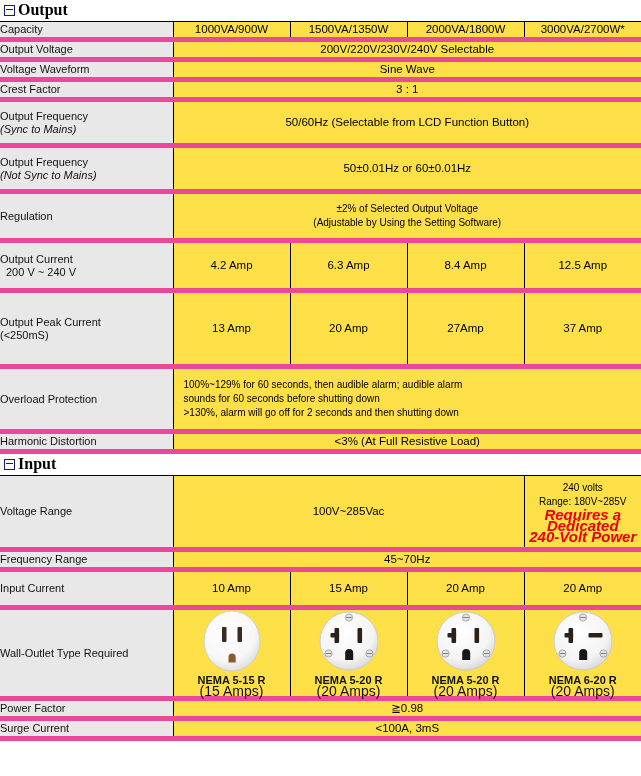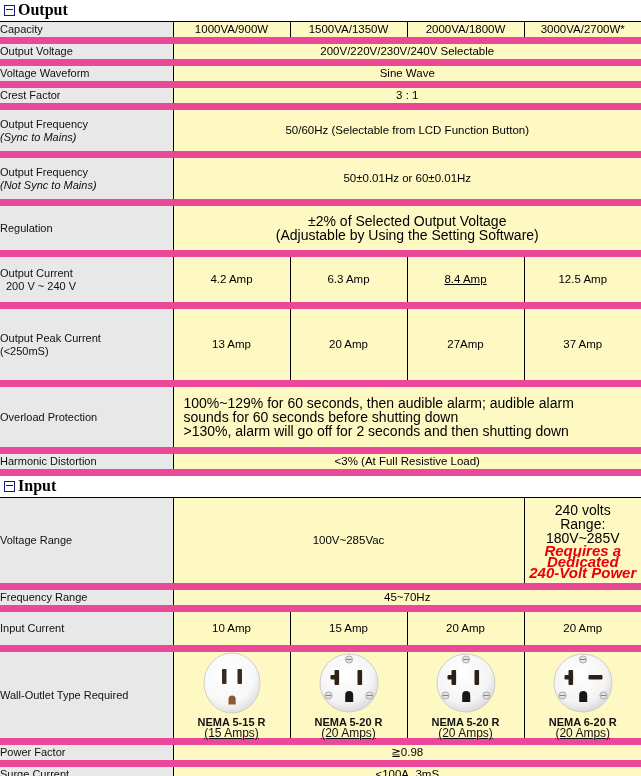--- a/index.html
+++ b/index.html
@@ -55,21 +55,21 @@
 
   
   table.spec {
     border-collapse: collapse;
     width: 641px;
     table-layout: fixed;
     font-size: 11px;
   }
   table.spec td {
     border-top: 1px solid #000;
-    border-bottom: 7px solid #ec4899;
+    border-bottom: 5px solid #ec4899;
     padding: 0;
     vertical-align: middle;
   }
   .lbl {
     background: #e8e8e8;
     color: #111;
     font-size: 11px;
     line-height: 13px;
     padding: 5px 0 5px 9px;
     border-right: 1px solid #000;
@@ -86,63 +86,62 @@
     padding-left: 6px;
   }
   .lbl .sub3 {
     display: block;
   }
   .val {
     text-align: center;
     font-size: 11.5px;
     line-height: 15px;
     padding: 6px 3px;
-    background: #fef9c3;
+    background: #fde047;
   }
   .val.left {
     text-align: left;
     padding-left: 10px;
     line-height: 15px;
   }
   .vdiv {
     border-right: 1px solid #000;
   }
 
   .redline {
     color: #e8000b;
     font-weight: bold;
     font-style: italic;
     font-size: 15px;
     line-height: 11px;
     display: block;
   }
-  .small-line { font-size: 14px; line-height: 14px; display:block; }
+  .small-line { font-size: 10px; line-height: 14px; display:block; }
 
   
   .outlet-cell {
     padding: 5px 0 4px;
     text-align: center;
   }
   .outlet-wrap {
     display: flex;
     flex-direction: column;
     align-items: center;
   }
   .outlet-caption {
     font-size: 11px;
     line-height: 11px;
     font-weight: bold;
     margin-top: 3px;
     color: #111;
   }
   .outlet-sub {
-    font-size: 12px;
+    font-size: 14px;
     line-height: 10px;
     color: #111;
-    text-decoration: underline;
   }
   svg.outlet { display: block; }
 </style>
 </head>
 <body>
 
 <div class="page">
 
   <div class="section-head">
     <span class="toggle-box"></span>
@@ -205,21 +204,21 @@
         </td>
       </tr>
 
       <tr>
         <td class="lbl">
           <span class="sub3">Output Current</span>
           <span class="sub2">200 V ~ 240 V</span>
         </td>
         <td class="val vdiv" style="padding:15px 3px;">4.2 Amp</td>
         <td class="val vdiv" style="padding:15px 3px;">6.3 Amp</td>
-        <td class="val vdiv" style="padding:0 3px;text-decoration:underline;">8.4 Amp</td>
+        <td class="val vdiv" style="padding:0 3px;">8.4 Amp</td>
         <td class="val" style="padding:15px 3px;">12.5 Amp</td>
       </tr>
 
       <tr>
         <td class="lbl">
           <span class="sub3">Output Peak Current</span>
           <span class="sub3">(&lt;250mS)</span>
         </td>
         <td class="val vdiv" style="padding:14px 3px;">13 Amp</td>
         <td class="val vdiv" style="padding:14px 3px;">20 Amp</td>

